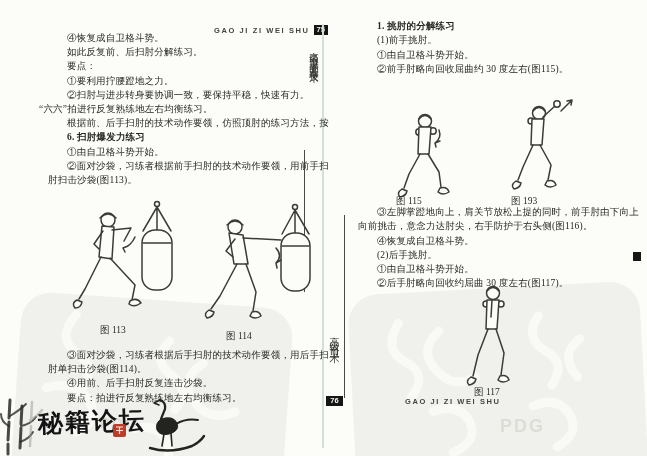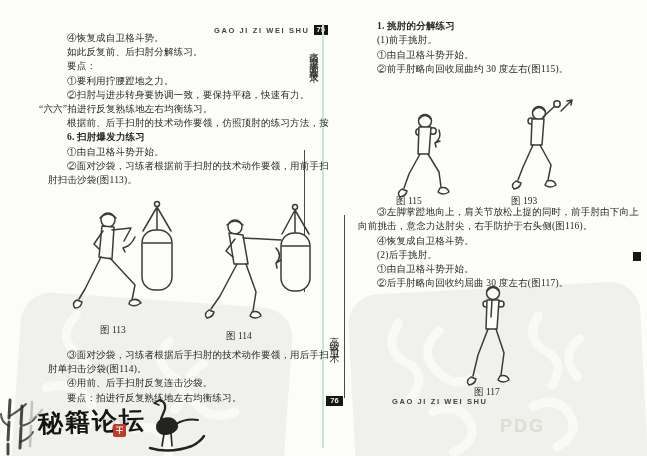--- a/index.html
+++ b/index.html
@@ -14,21 +14,21 @@
   .blob-left{left:16px;top:300px;width:272px;height:190px;transform:rotate(4deg);}
   .blob-right{left:352px;top:288px;width:292px;height:200px;transform:rotate(-3deg);}
   .pdg{position:absolute;font-family:"Liberation Sans",sans-serif;font-weight:700;color:#dddcd5;letter-spacing:2px;}
   .pdg-left{left:100px;top:414px;font-size:15px;}
   .pdg-right{left:500px;top:416px;font-size:18px;}
   
   .lp-header{position:absolute;left:170px;top:25px;width:158px;display:flex;align-items:center;justify-content:flex-end;gap:4px;}
   .running-title{font-family:"Liberation Sans",sans-serif;font-size:7.5px;font-weight:600;letter-spacing:1.6px;color:#45453f;white-space:nowrap;margin-left:44px;}
   .pagebox{width:17px;height:10px;background:#151515;color:#f6f6f3;font-family:"Liberation Sans",sans-serif;
            font-size:7.5px;font-weight:700;line-height:10px;text-align:center;}
-  .rp-footer{position:absolute;left:326px;top:396px;display:flex;align-items:center;gap:5px;}
+  .rp-footer{position:absolute;left:326px;top:396px;display:flex;align-items:center;gap:18px;}
   .vtab{position:absolute;writing-mode:vertical-rl;text-orientation:upright;color:#2e2e2a;white-space:nowrap;}
   .lp-tab{left:307px;top:44px;font-size:9.5px;letter-spacing:2.5px;}
   .rp-tab{left:327px;top:329px;font-size:10px;letter-spacing:4px;}
   .vrule{position:absolute;width:1.3px;background:#4a4a44;}
   .lp-rule{left:304px;top:150px;height:142px;}
   .rp-rule{left:344px;top:215px;height:183px;}
   .gutter{position:absolute;left:322px;top:24px;width:2px;height:424px;background:#cfe2d8;}
   .artifact{position:absolute;left:633px;top:252px;width:8px;height:9px;background:#161616;}
   
   .tblock{position:absolute;font-size:9.5px;line-height:14.2px;letter-spacing:0.2px;white-space:nowrap;}

